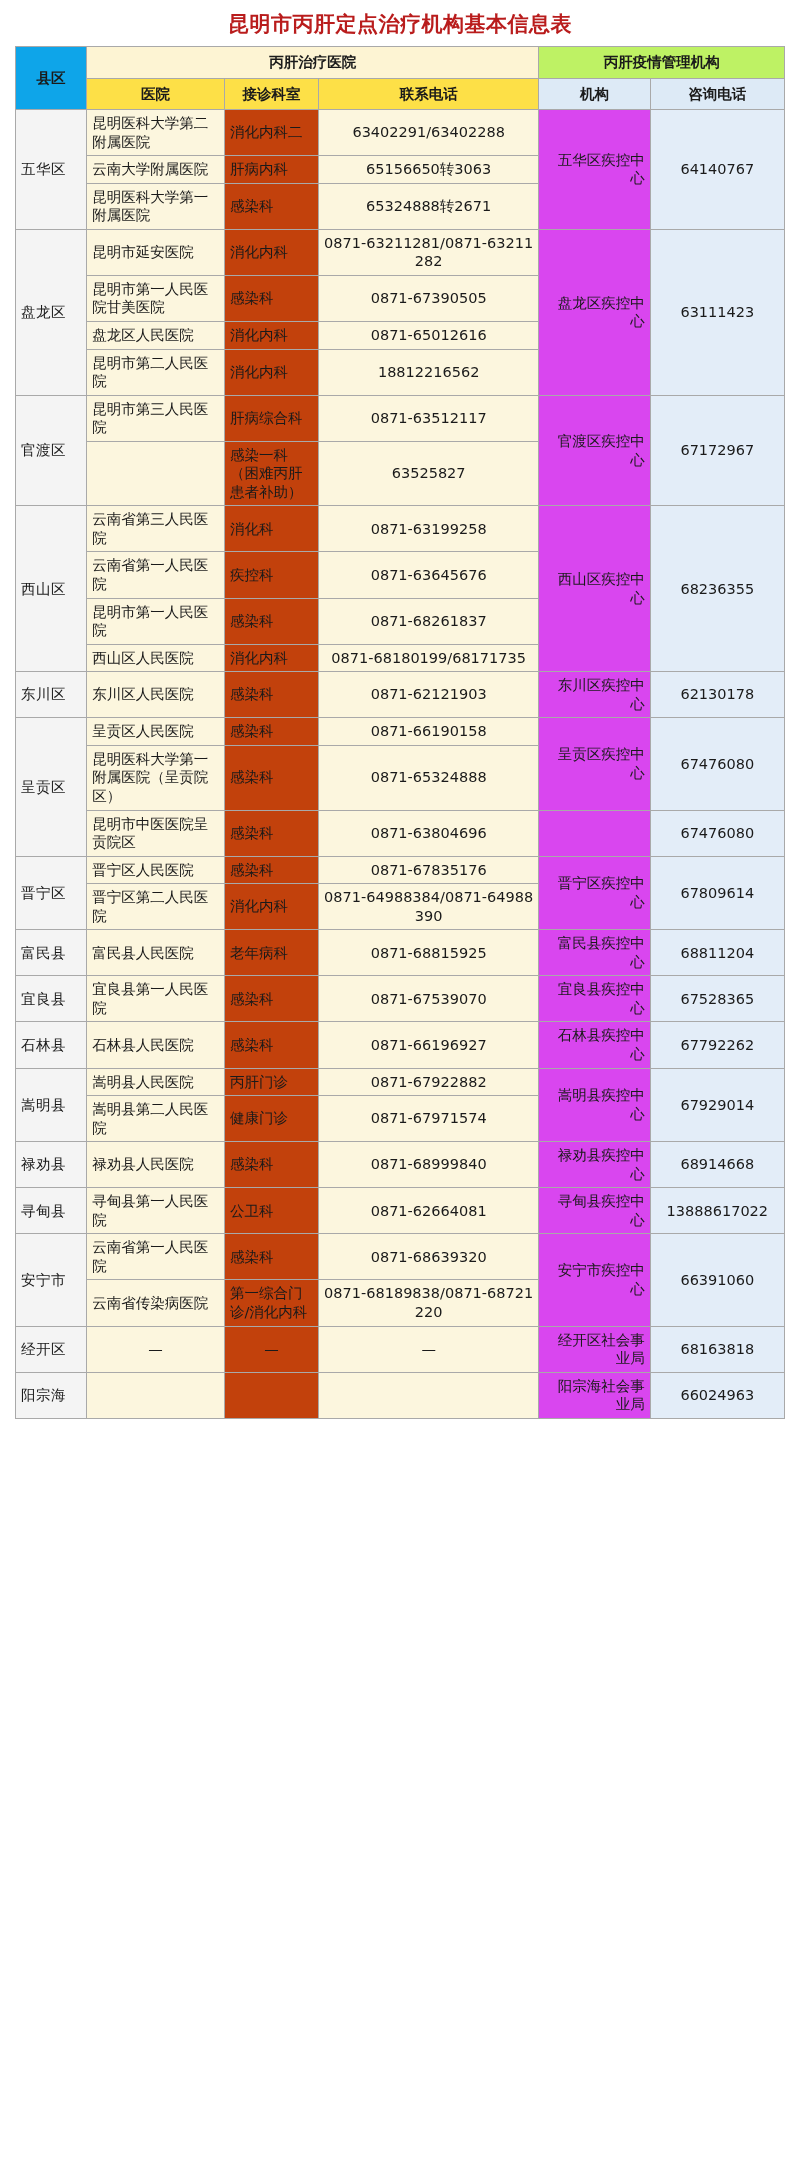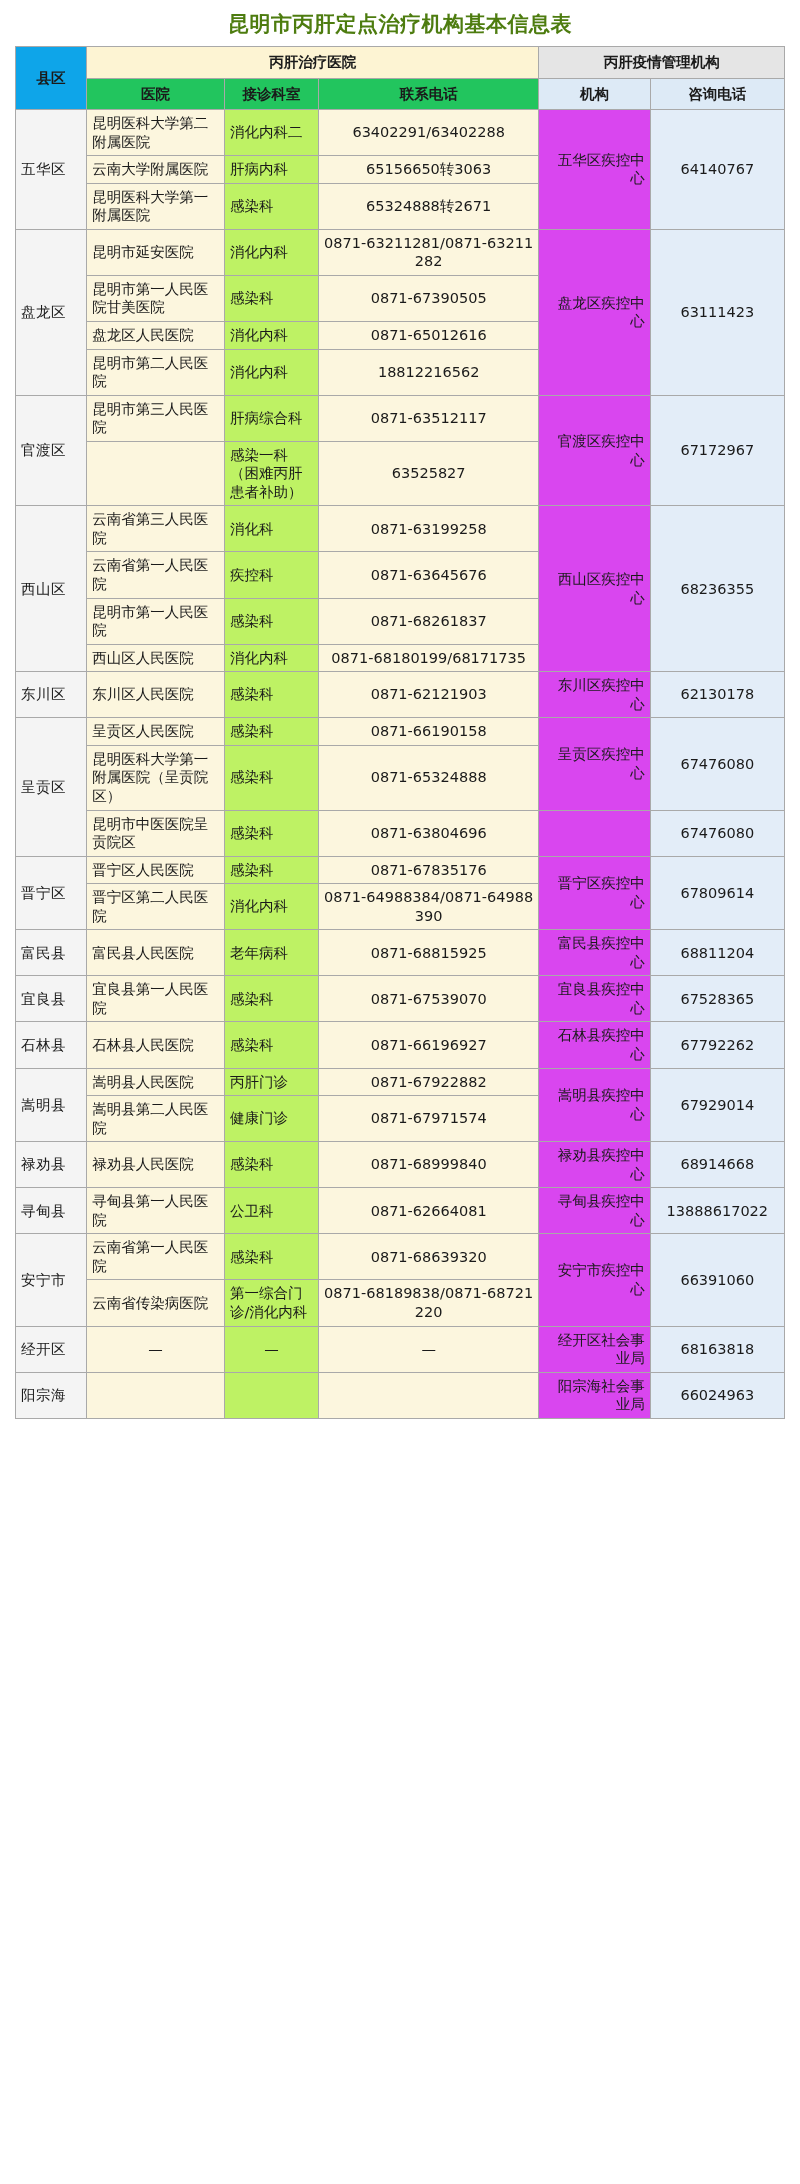--- a/index.html
+++ b/index.html
@@ -15,21 +15,21 @@
   #sheet {
     width: 800px;
     padding: 0;
   }
   .title {
     text-align: center;
     font-size: 21px;
     font-weight: bold;
     letter-spacing: 0.5px;
     padding: 10px 0 8px 0;
-    color: #4d7c0f;
+    color: #b91c1c;
   }
   table {
     border-collapse: collapse;
     width: 770px;
     margin: 0 auto;
     table-layout: fixed;
   }
   col.c-dist { width: 62px; }
   col.c-hosp { width: 120px; }
   col.c-dept { width: 82px; }
@@ -46,37 +46,37 @@
     word-break: break-all;
   }
   
   thead th {
     font-weight: bold;
     text-align: center;
     padding: 6px 4px;
   }
   .h-dist { background: #0ea5e9; }
   .h-treat { background: #fdf4d3; }
-  .h-cdc { background: #e5e5e5; }
-  .h-sub-treat { background: #22c55e; text-align: center; }
+  .h-cdc { background: #bef264; }
+  .h-sub-treat { background: #fde047; text-align: center; }
   .h-sub-cdc { background: #ddeaf6; margin-top: 16px; }
 
   
   td.dist {
     background: #f4f4f4;
     text-align: left;
     font-weight: normal;
     letter-spacing: 0.5px;
   }
   td.hosp {
     background: #fcf6de;
     text-align: left;
   }
   td.dept {
-    background: #bef264;
+    background: #c2410c;
     text-align: left;
   }
   td.tel {
     background: #fcf6de;
     text-align: center;
   }
   td.cdc {
     background: #d946ef;
     text-align: right;
   }

